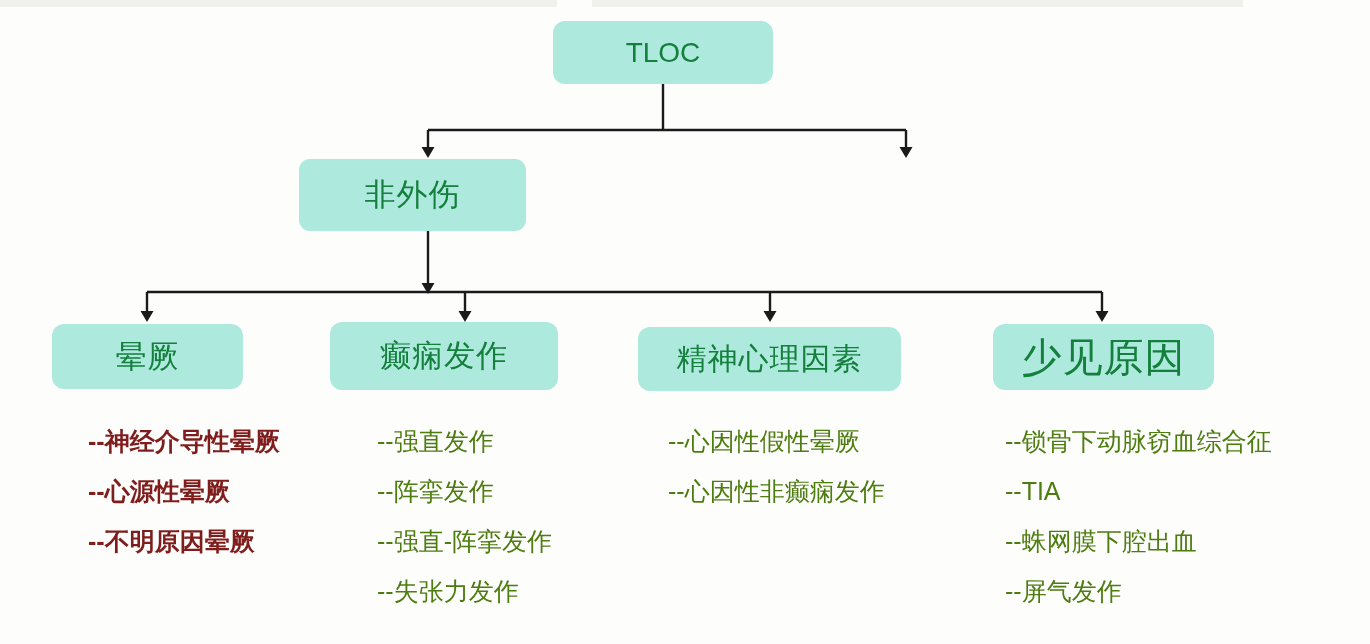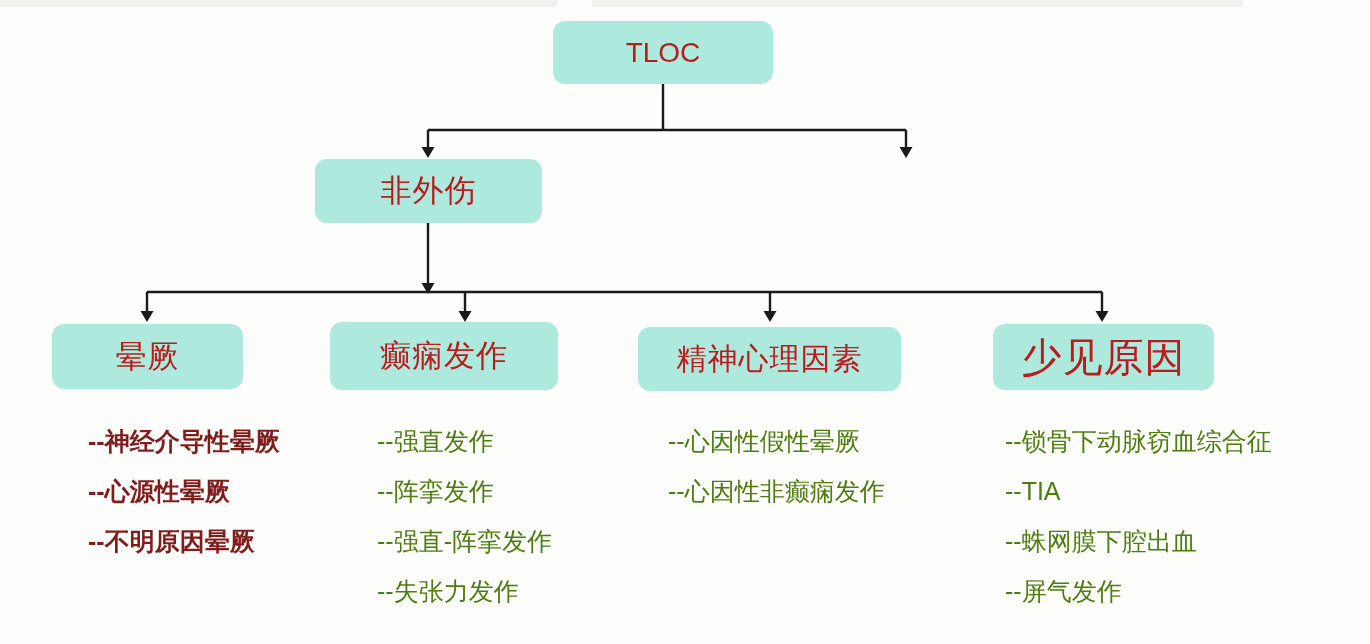--- a/index.html
+++ b/index.html
@@ -30,26 +30,26 @@
     height: 644px;
     pointer-events: none;
   }
   .node {
     position: absolute;
     display: flex;
     align-items: center;
     justify-content: center;
     background: #aee9dd;
     border-radius: 12px;
-    color: #b91c1c;
+    color: #15803d;
     letter-spacing: 1px;
     white-space: nowrap;
   }
   .node-root   { left: 553px; top: 21px;  width: 220px; height: 63px; font-size: 28px; letter-spacing: 0; }
-  .node-nontrauma { left: 315px; top: 159px; width: 227px; height: 64px; font-size: 31px; }
+  .node-nontrauma { left: 299px; top: 159px; width: 227px; height: 72px; font-size: 31px; border-radius: 11px; }
   .node-trauma    { left: 787px; top: 159px; width: 226px; height: 63px; font-size: 31px; }
   .node-syncope   { left: 52px;  top: 324px; width: 191px; height: 65px; font-size: 31px; }
   .node-epilepsy  { left: 330px; top: 322px; width: 228px; height: 68px; font-size: 31px; }
   .node-psych     { left: 638px; top: 327px; width: 263px; height: 64px; font-size: 30px; }
   .node-rare      { left: 993px; top: 324px; width: 221px; height: 66px; font-size: 40px; }
   .leaf-list {
     position: absolute;
     top: 416px;
     font-size: 25px;
     color: #4d7c0f;

